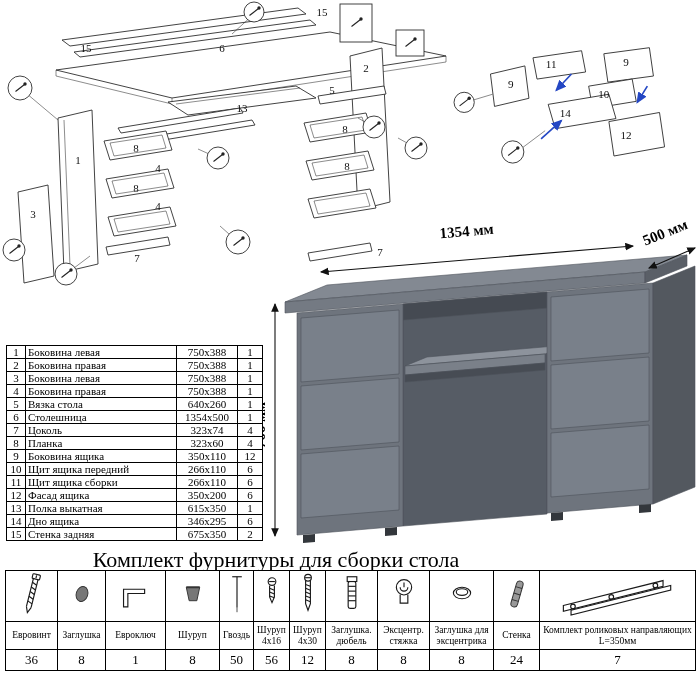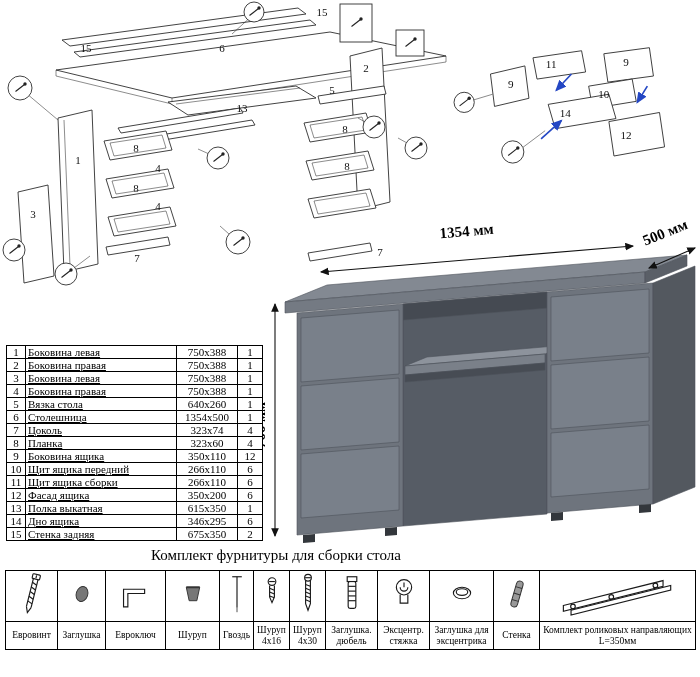--- a/index.html
+++ b/index.html
@@ -18,27 +18,27 @@
   
   #desk-render{left:255px;top:220px;width:445px;height:330px;}
   .dim-text{font-size:15px;font-weight:bold;fill:#000;text-anchor:middle;}
   .dim-line{stroke:#111;stroke-width:1.1;}
 
   
   #parts-table{position:absolute;left:6px;top:345px;border-collapse:collapse;background:#fff;}
   #parts-table td{border:1px solid #000;font-size:11px;line-height:12px;height:12px;
                   padding:0 2px;white-space:nowrap;}
   .c-n{width:14px;text-align:center;}
-  .c-name{width:146px;text-align:left;text-decoration:underline;}
+  .c-name{width:146px;text-align:left;}
   .c-size{width:56px;text-align:center;}
   .c-qty{width:20px;text-align:center;}
 
   
   #kit-title{position:absolute;left:0;top:547px;width:552px;text-align:center;
-             font-size:15px;}
+             font-size:22px;}
 
   
   #hardware-table{position:absolute;left:5px;top:570px;width:690px;
                   border-collapse:collapse;table-layout:fixed;background:#fff;border-radius:7px;}
   #hardware-table td{border:1px solid #000;text-align:center;vertical-align:middle;padding:0;}
   .hw-icon-cell{height:50px;}
   .hw-name-cell{font-size:9.5px;line-height:1.12;height:27px;padding:1px 1px;}
   .hw-qty-cell{font-size:13px;height:20px;}
   .hwicon{stroke:#1a1a1a;stroke-width:1.2;fill:none;}
 </style>
@@ -461,14 +461,28 @@
     <td class="hw-name-cell">Шуруп</td>
     <td class="hw-name-cell">Гвоздь</td>
     <td class="hw-name-cell">Шуруп 4х16</td>
     <td class="hw-name-cell">Шуруп 4х30</td>
     <td class="hw-name-cell">Заглушка. дюбель</td>
     <td class="hw-name-cell">Эксцентр. стяжка</td>
     <td class="hw-name-cell">Заглушка для эксцентрика</td>
     <td class="hw-name-cell">Стенка</td>
     <td class="hw-name-cell">Комплект роликовых направляющих L=350мм</td>
   </tr>
+  <tr>
+    <td class="hw-qty-cell">36</td>
+    <td class="hw-qty-cell">8</td>
+    <td class="hw-qty-cell">1</td>
+    <td class="hw-qty-cell">8</td>
+    <td class="hw-qty-cell">50</td>
+    <td class="hw-qty-cell">56</td>
+    <td class="hw-qty-cell">12</td>
+    <td class="hw-qty-cell">8</td>
+    <td class="hw-qty-cell">8</td>
+    <td class="hw-qty-cell">8</td>
+    <td class="hw-qty-cell">24</td>
+    <td class="hw-qty-cell">7</td>
+  </tr>
   </tbody>
 </table>
 
 </body></html>

